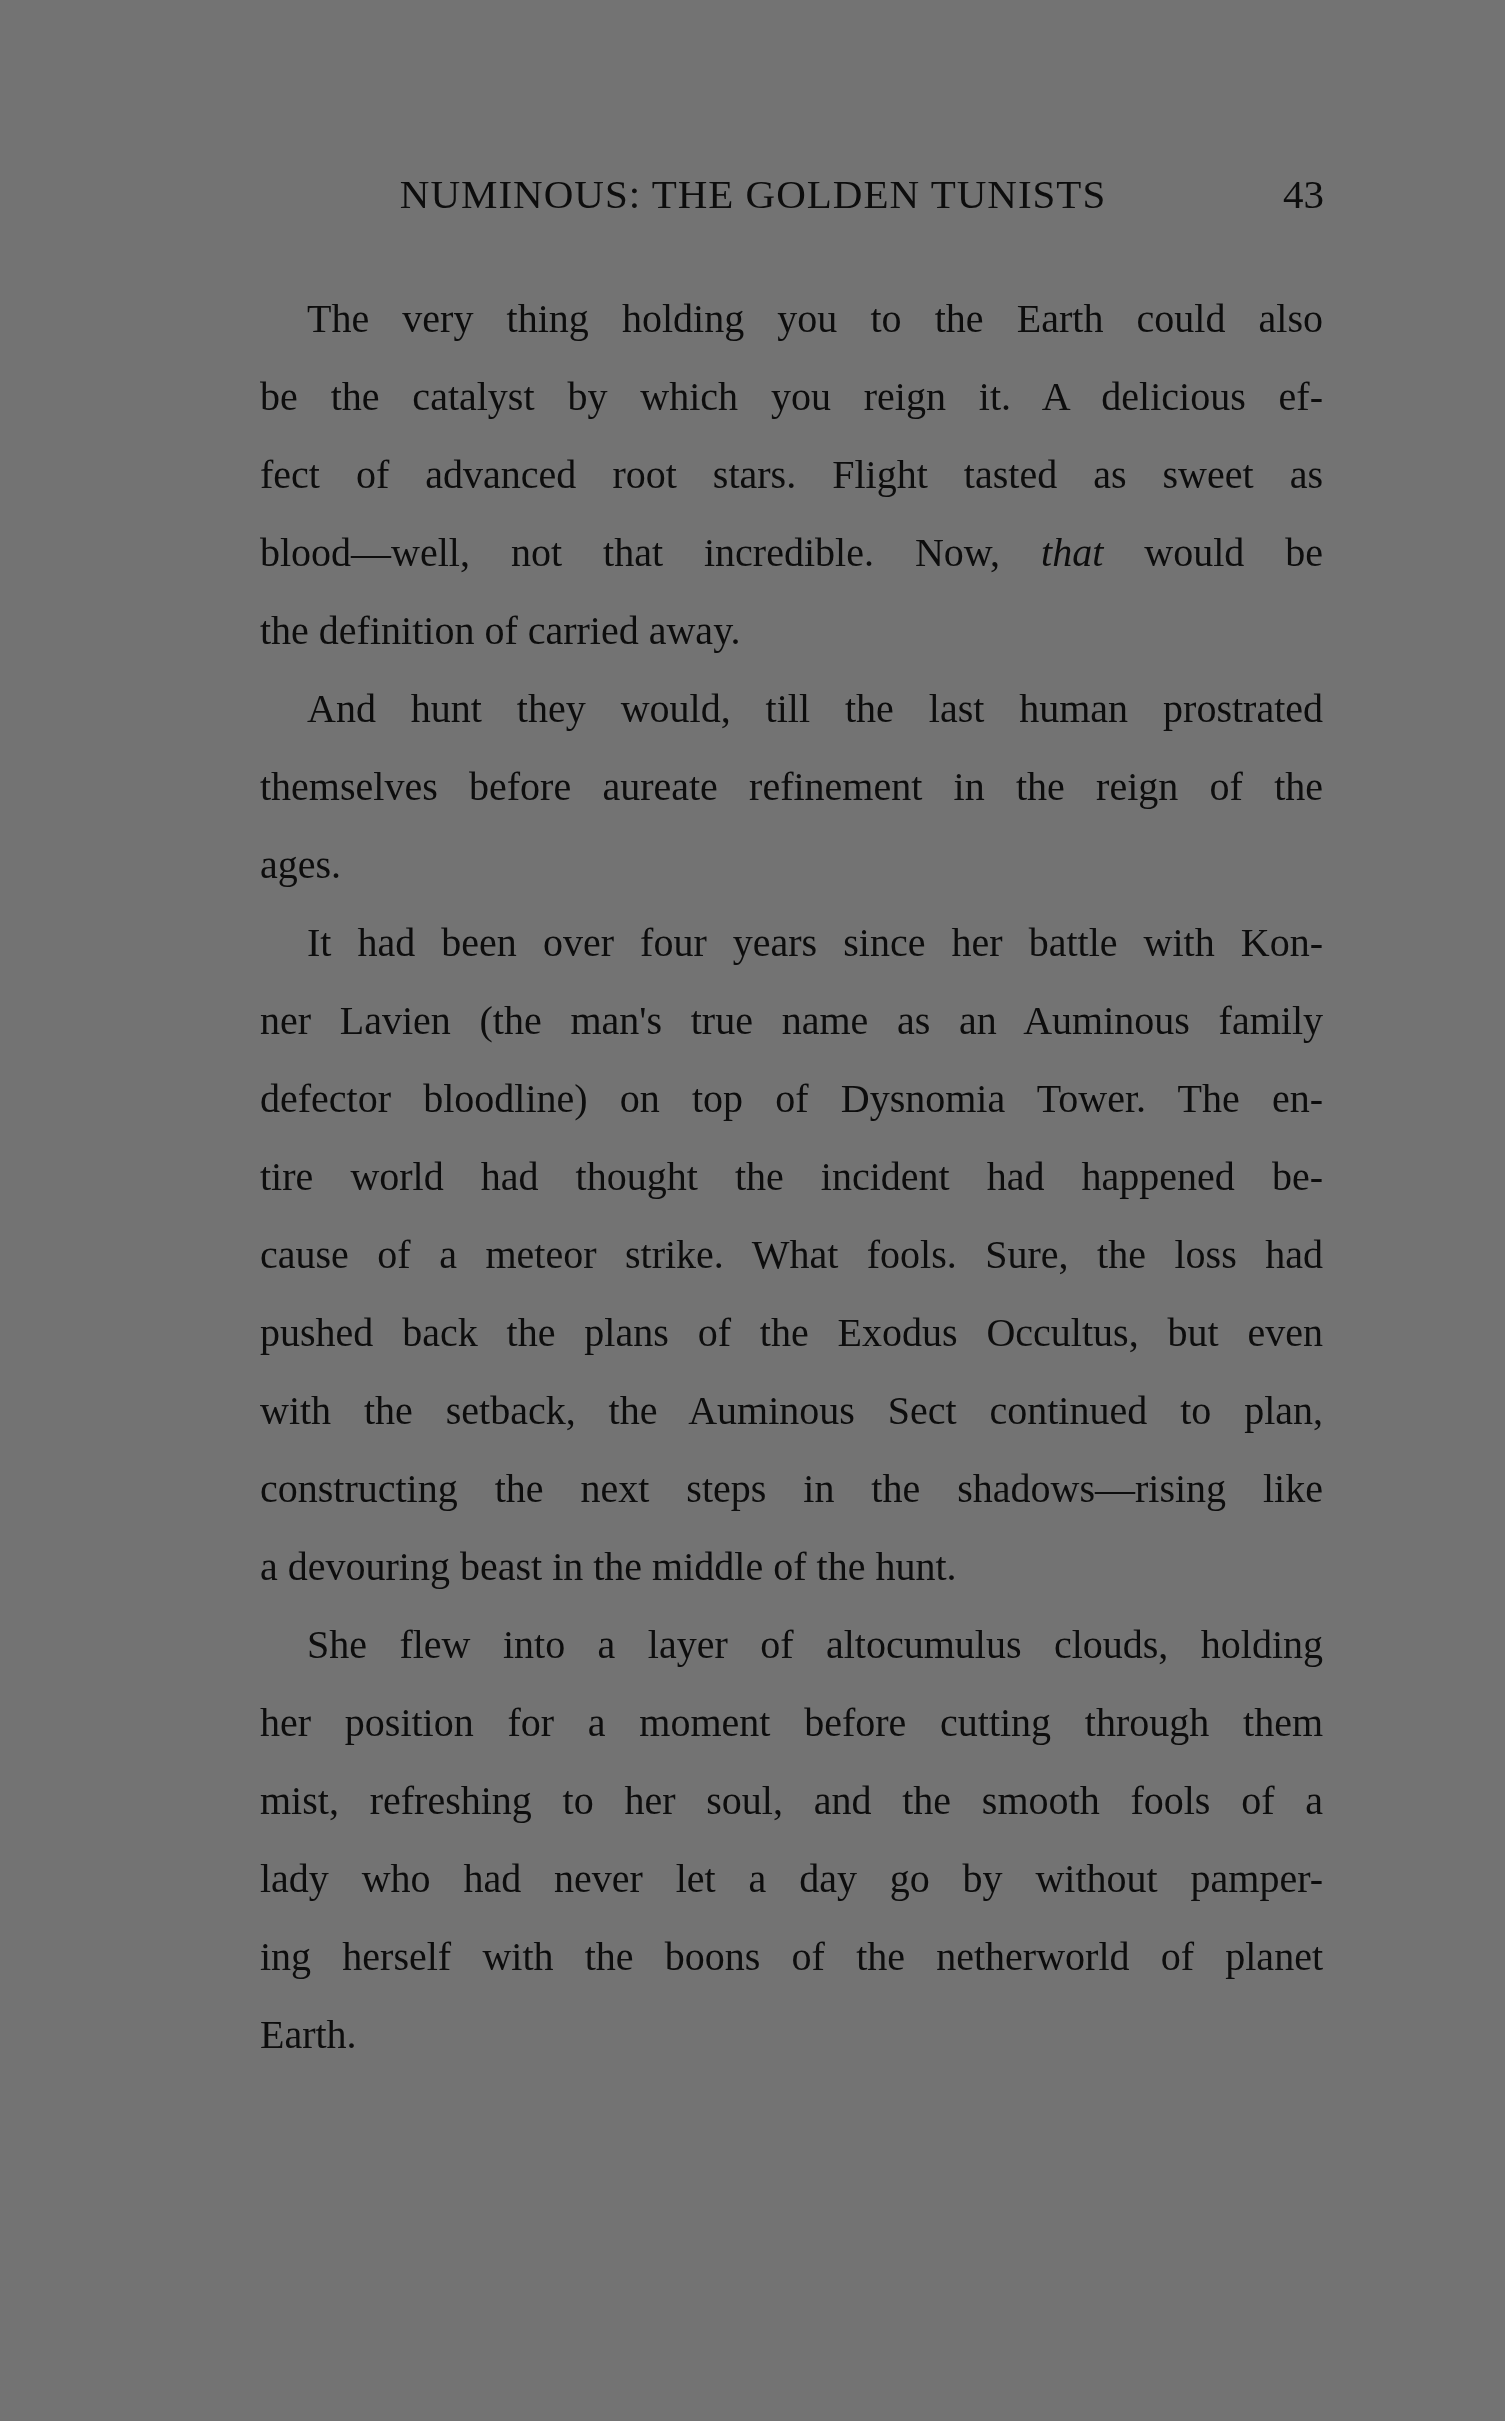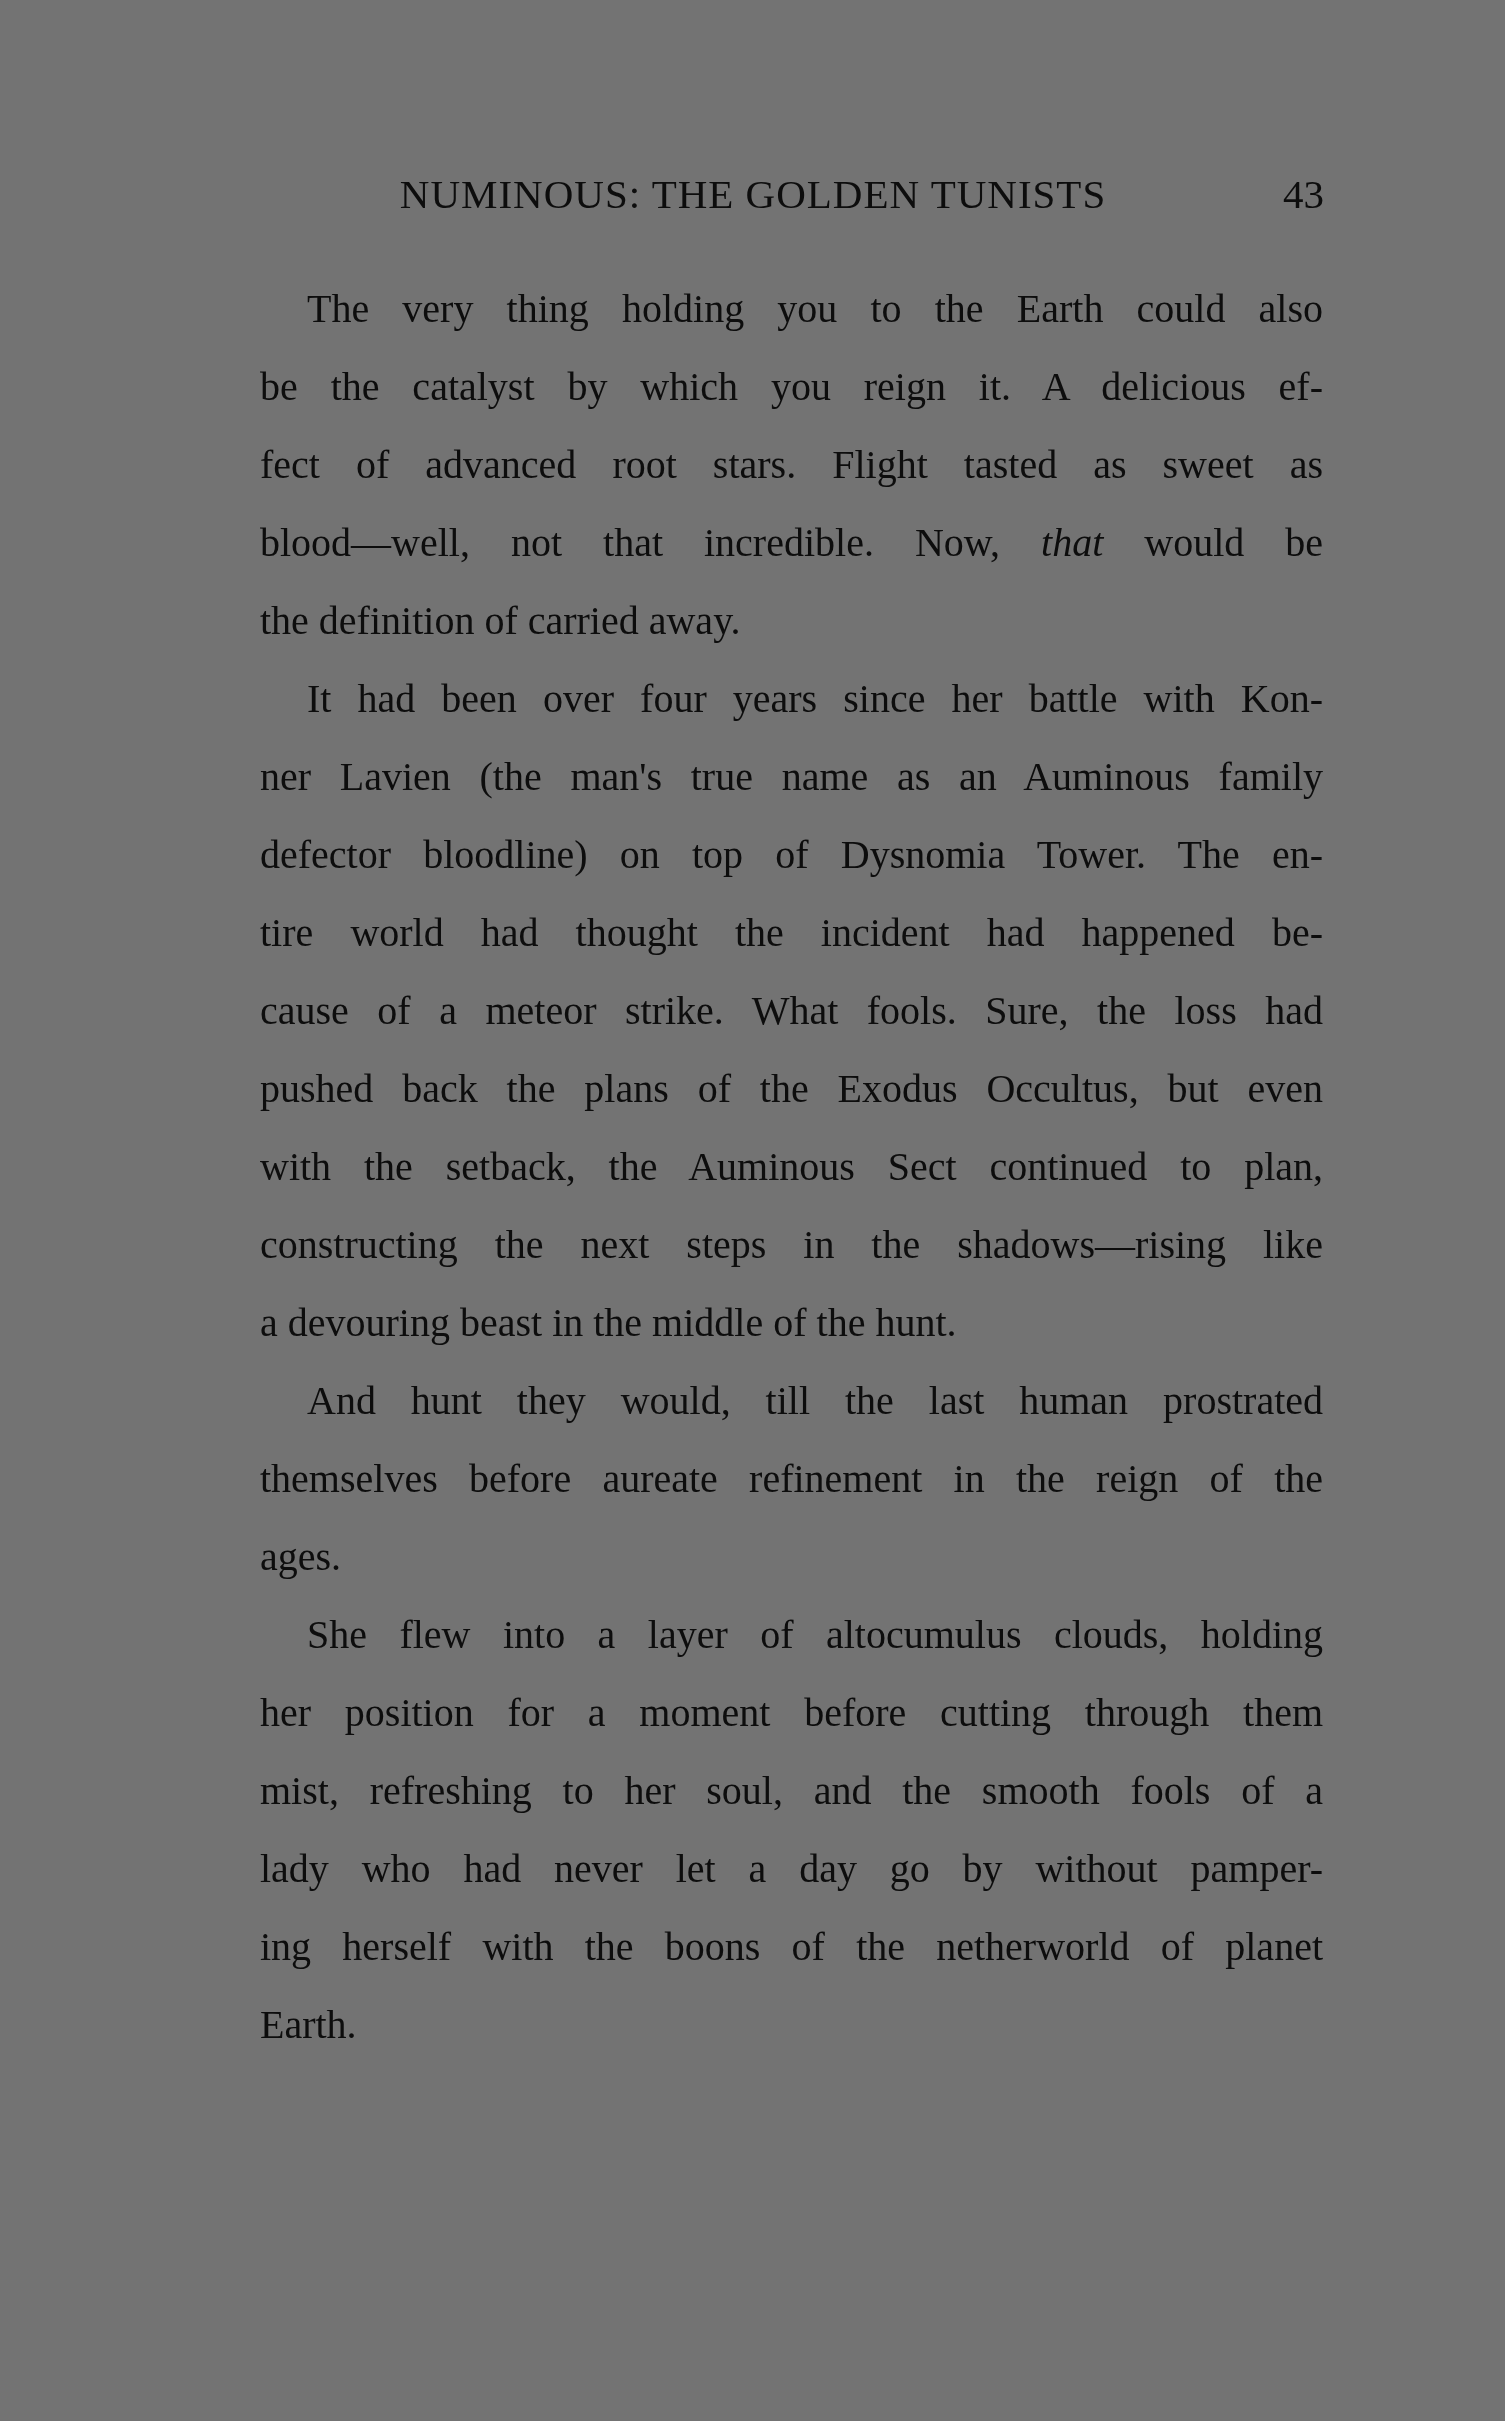--- a/index.html
+++ b/index.html
@@ -35,21 +35,21 @@
   }
   .page-number {
     position: absolute;
     right: 182px;
     top: 0;
     font-size: 41px;
     line-height: 55px;
   }
   .text-block {
     position: absolute;
-    top: 270px;
+    top: 280px;
     left: 260px;
     width: 1063px;
   }
   .paragraph {
     margin: 0;
   }
   .line {
     height: 78px;
     line-height: 78px;
     font-size: 40px;
@@ -78,34 +78,34 @@
 
   <div class="text-block">
       <div class="paragraph">
         <div class="line indent"><span>The very thing holding you to the Earth could also</span></div>
         <div class="line"><span>be the catalyst by which you reign it. A delicious ef-</span></div>
         <div class="line"><span>fect of advanced root stars. Flight tasted as sweet as</span></div>
         <div class="line"><span>blood—well, not that incredible. Now, </span><em>that</em><span> would be</span></div>
         <div class="line end"><span>the definition of carried away.</span></div>
       </div>
       <div class="paragraph">
+        <div class="line indent"><span>And hunt they would, till the last human prostrated</span></div>
+        <div class="line"><span>themselves before aureate refinement in the reign of the</span></div>
+        <div class="line end"><span>ages.</span></div>
+      </div>
+      <div class="paragraph">
         <div class="line indent"><span>It had been over four years since her battle with Kon-</span></div>
         <div class="line"><span>ner Lavien (the man's true name as an Auminous family</span></div>
         <div class="line"><span>defector bloodline) on top of Dysnomia Tower. The en-</span></div>
         <div class="line"><span>tire world had thought the incident had happened be-</span></div>
         <div class="line"><span>cause of a meteor strike. What fools. Sure, the loss had</span></div>
         <div class="line"><span>pushed back the plans of the Exodus Occultus, but even</span></div>
         <div class="line"><span>with the setback, the Auminous Sect continued to plan,</span></div>
         <div class="line"><span>constructing the next steps in the shadows—rising like</span></div>
         <div class="line end"><span>a devouring beast in the middle of the hunt.</span></div>
-      </div>
-      <div class="paragraph">
-        <div class="line indent"><span>And hunt they would, till the last human prostrated</span></div>
-        <div class="line"><span>themselves before aureate refinement in the reign of the</span></div>
-        <div class="line end"><span>ages.</span></div>
       </div>
       <div class="paragraph">
         <div class="line indent"><span>She flew into a layer of altocumulus clouds, holding</span></div>
         <div class="line"><span>her position for a moment before cutting through them</span></div>
         <div class="line"><span>mist, refreshing to her soul, and the smooth fools of a</span></div>
         <div class="line"><span>lady who had never let a day go by without pamper-</span></div>
         <div class="line"><span>ing herself with the boons of the netherworld of planet</span></div>
         <div class="line end"><span>Earth.</span></div>
       </div>
     </div>

